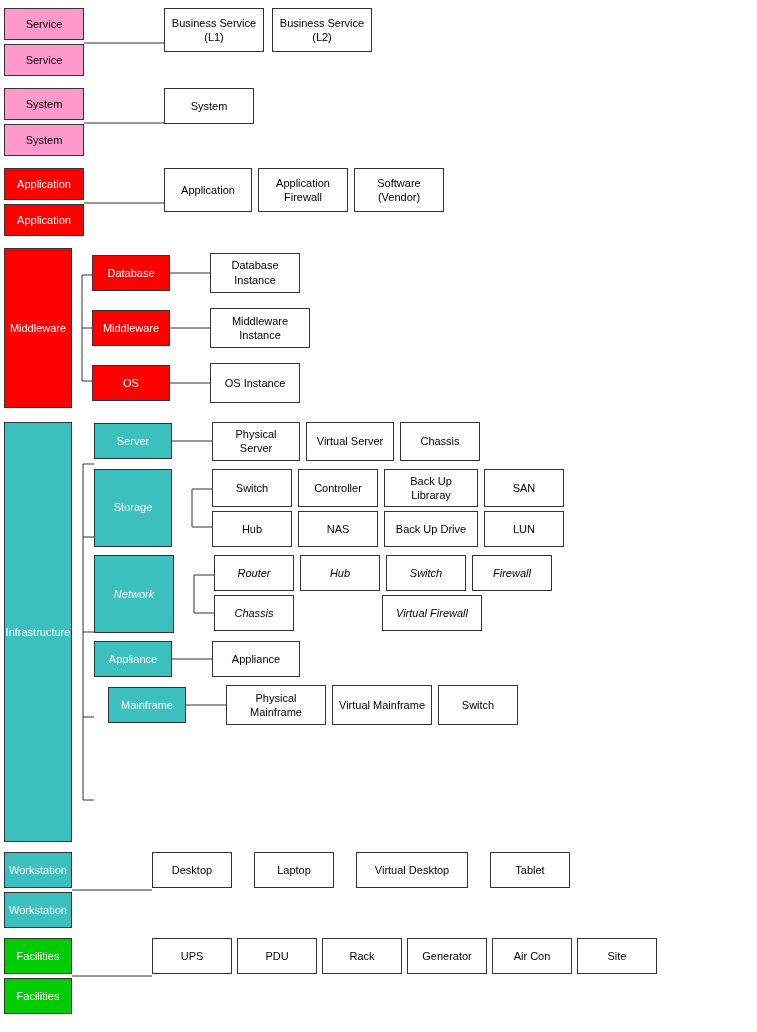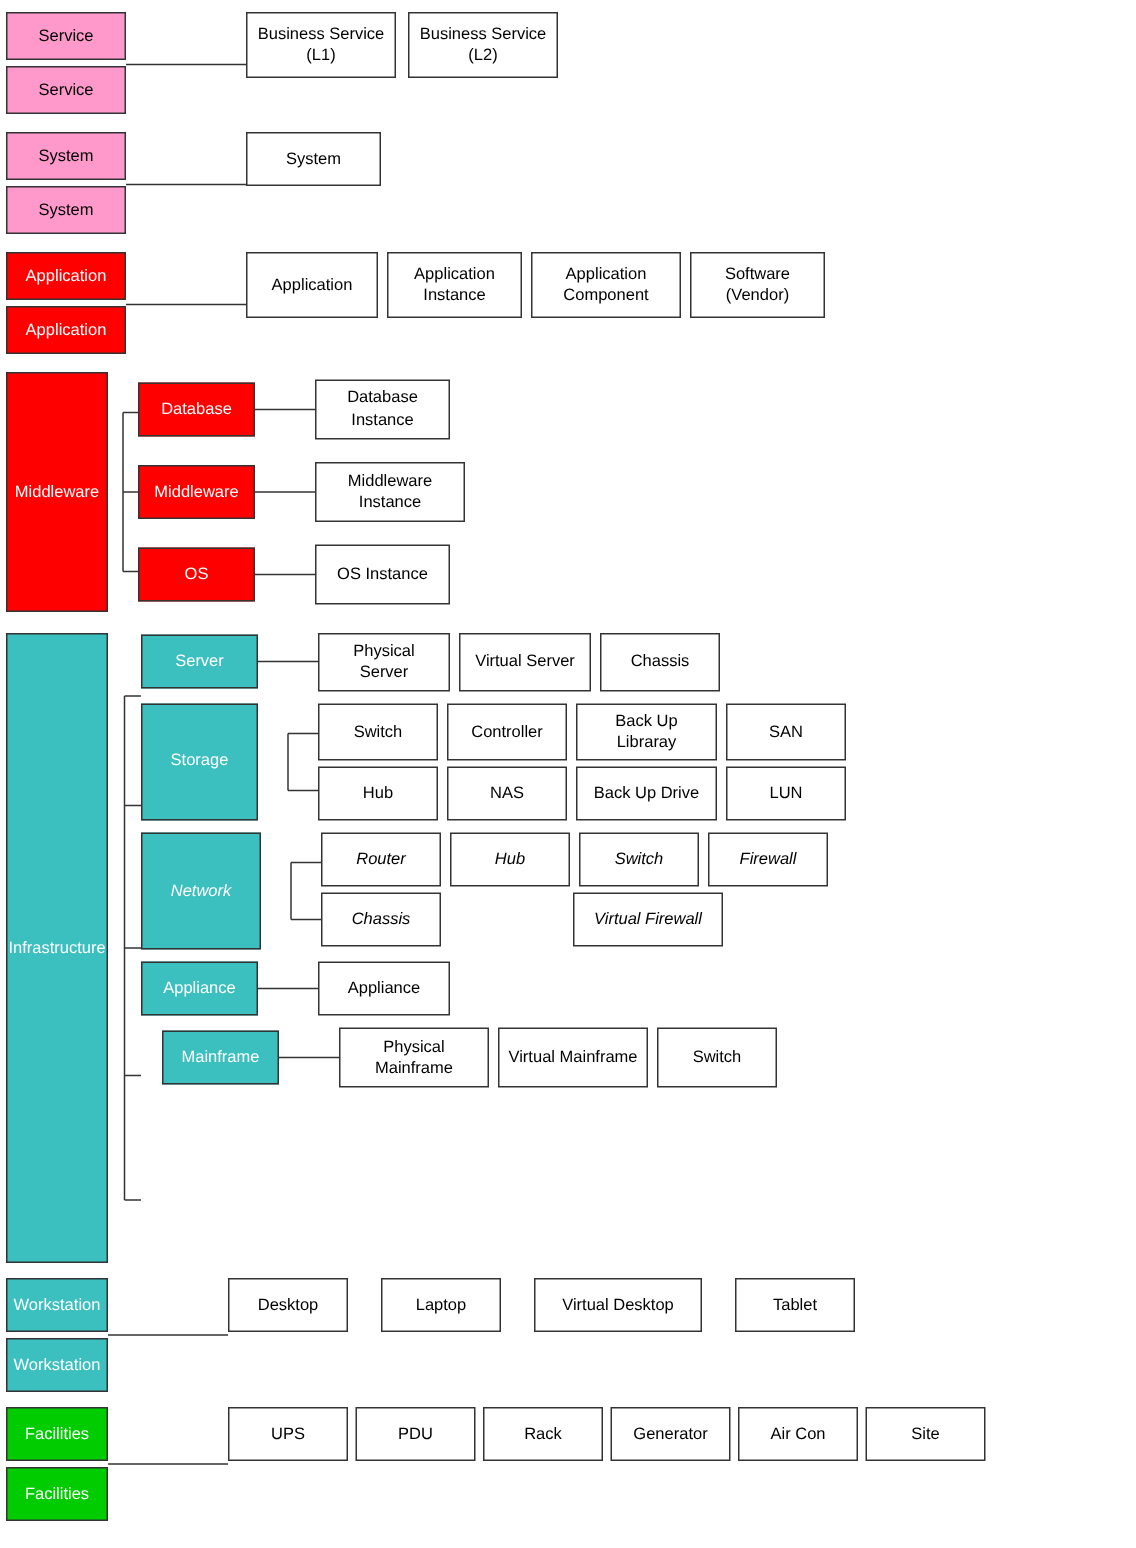--- a/index.html
+++ b/index.html
@@ -94,22 +94,21 @@
       <div class="box red node" style="width:78px; min-height:32px;">Application</div>
       <div class="box red node" style="width:78px; min-height:32px;">Application</div>
     </div>
     <div style="position:relative; display:flex; align-items:center;">
       <svg width="80" height="70" style="overflow:visible; display:block;">
         <line x1="0" y1="35" x2="80" y2="35"></line>
       </svg>
     </div>
     <div style="display:flex; flex-direction:row; gap:6px;">
       <div class="box node" style="width:88px; min-height:36px;">Application</div>
-      <div class="box node" style="width:90px; min-height:44px;">Application Instance</div>
-      <div class="box node" style="width:100px; min-height:44px;">Application Component</div>
+      <div class="box node" style="width:90px; min-height:44px;">Application Firewall</div>
       <div class="box node" style="width:90px; min-height:44px;">Software (Vendor)</div>
     </div>
   </div>
 
   <div class="row-block" style="align-items:stretch; margin-bottom:14px;">
 
     <div style="display:flex; flex-direction:row; align-items:stretch;">
       <div class="box red" style="width:68px; min-height:160px; writing-mode:horizontal-tb; font-size:11px;">Middleware</div>
 
       <svg width="20" height="160" style="flex-shrink:0;">

